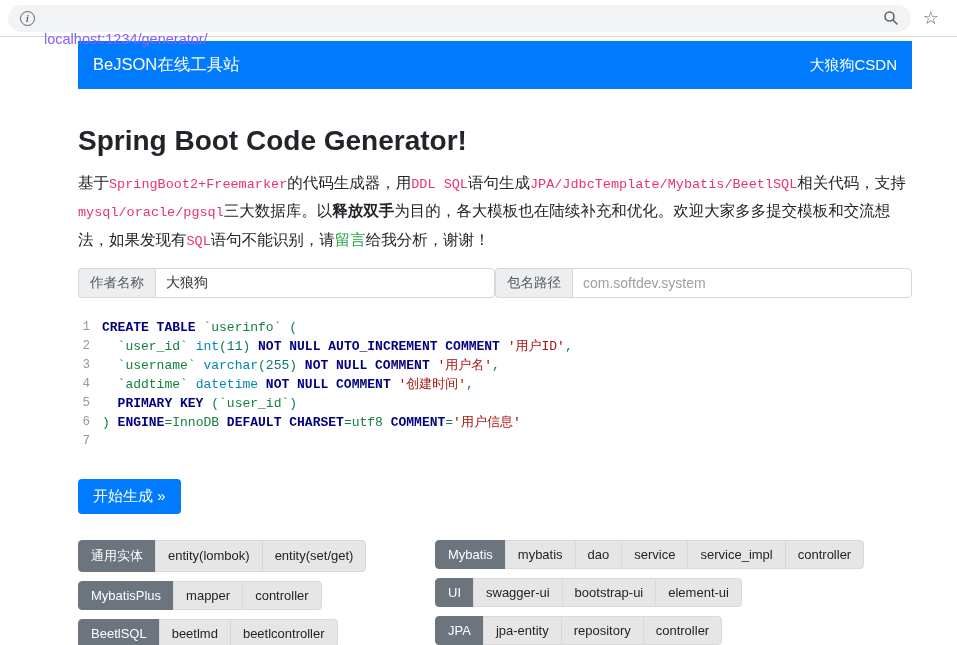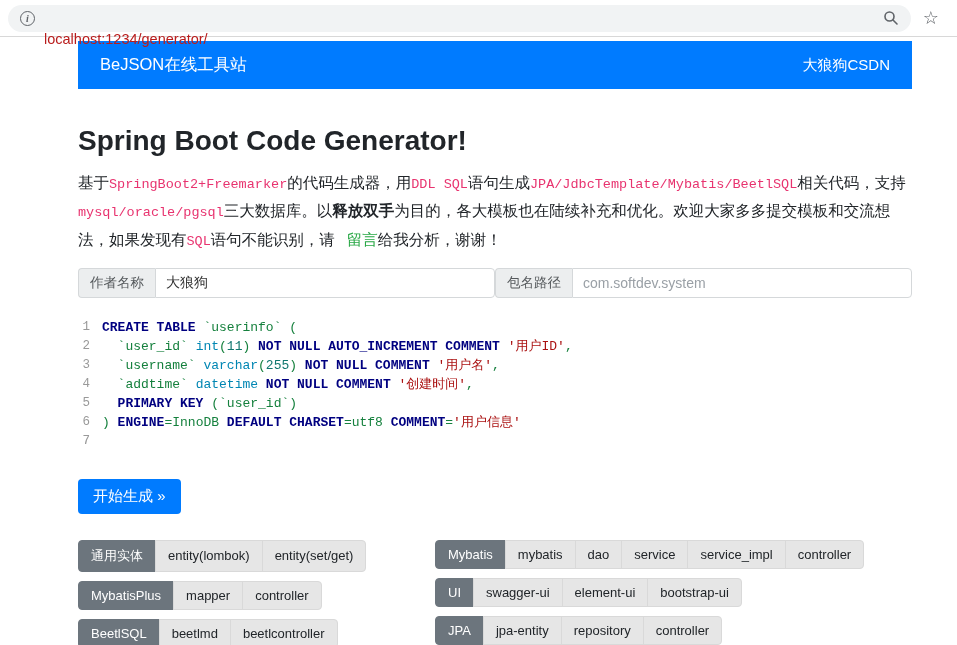--- a/index.html
+++ b/index.html
@@ -24,49 +24,49 @@
     display:flex; align-items:center;
     padding:0 12px; gap:9px;
   }
   .info-icon {
     width:15px; height:15px; flex:none;
     border:1.6px solid #5f6368; border-radius:50%;
     display:flex; align-items:center; justify-content:center;
     font-size:10px; color:#5f6368; font-family:"Liberation Serif", serif;
     font-style:italic; font-weight:bold;
   }
-  .url-text { font-size:14.5px; color:#b91c1c;margin-top:42px; }
+  .url-text { font-size:14.5px; color:#8b5cf6;margin-top:42px; }
   .search-icon { margin-left:auto; display:flex; }
   .star-icon {
     margin:0 10px 0 12px; font-size:18px; color:#5f6368; line-height:1;
   }
 
   
   .page { width:834px; margin:4px 0 0 78px; }
 
   .navbar {
     height:48px; background:#007bff;
     display:flex; align-items:center; justify-content:space-between;
-    padding:0 22px; color:#fff;
+    padding:0 15px; color:#fff;
   }
   .navbar-brand { font-size:16.5px; }
   .navbar-right { font-size:15px; }
 
   .page-title {
     font-size:28px; font-weight:bold; color:#212529;
     margin:36px 0 12px 0; letter-spacing:0;
   }
 
   .intro { font-size:15.5px; line-height:1.8; margin:0 0 14px 0; color:#212529; }
   .intro .code-pink {
     font-family:"Liberation Mono", monospace;
     font-size:13.5px; color:#e8336f;
   }
   .intro .bold { font-weight:bold; }
-  .intro .green-link { color:#28a745; text-decoration:none; cursor:pointer;margin-left:12px; }
+  .intro .green-link { color:#28a745; text-decoration:none; cursor:pointer; }
 
   
   .form-row { display:flex; gap:0; margin:4px 0 16px 0; }
   .input-group { flex:1; display:flex; height:30px; }
   .ig-addon {
     background:#eceeef; border:1px solid #d5d8da; border-right:none;
     border-radius:4px 0 0 4px;
     display:flex; align-items:center; padding:0 11px;
     font-size:13.5px; color:#55595c; white-space:nowrap;
   }
@@ -218,22 +218,22 @@
           <button class="btn-head">Mybatis</button>
           <button class="btn-item">mybatis</button>
           <button class="btn-item">dao</button>
           <button class="btn-item">service</button>
           <button class="btn-item">service_impl</button>
           <button class="btn-item">controller</button>
         </div>
         <div class="btn-group">
           <button class="btn-head">UI</button>
           <button class="btn-item">swagger-ui</button>
+          <button class="btn-item">bootstrap-ui</button>
           <button class="btn-item">element-ui</button>
-          <button class="btn-item">bootstrap-ui</button>
         </div>
         <div class="btn-group">
           <button class="btn-head">JPA</button>
           <button class="btn-item">jpa-entity</button>
           <button class="btn-item">repository</button>
           <button class="btn-item">controller</button>
         </div>
       </div>
   </div>
 

